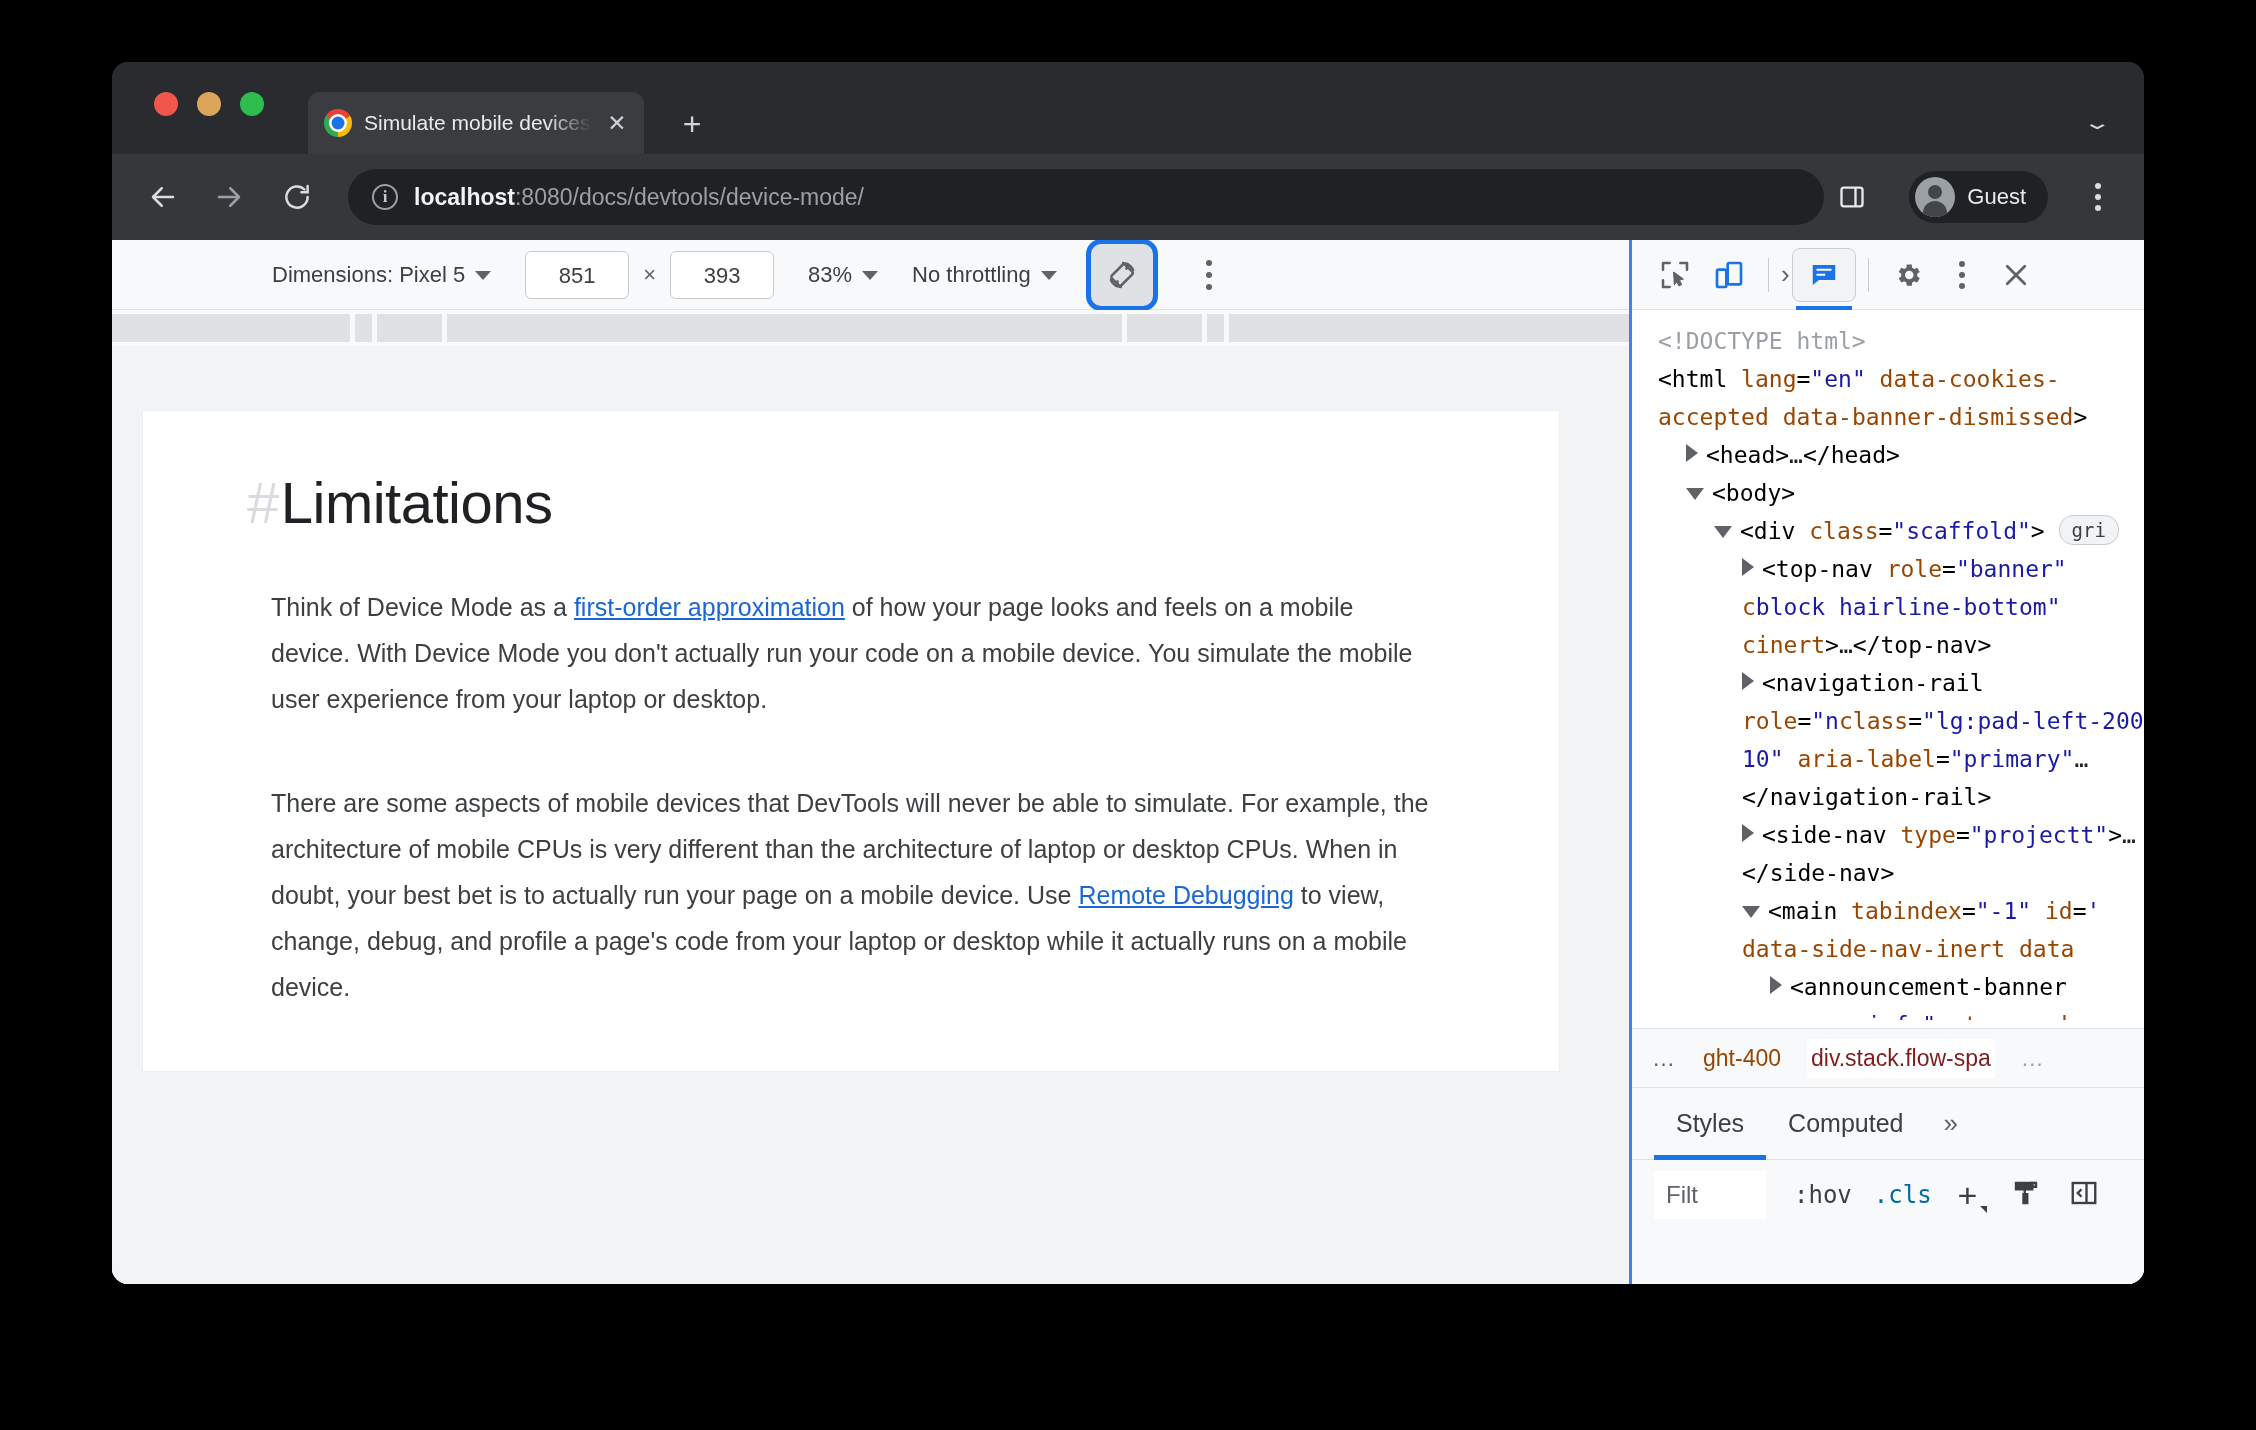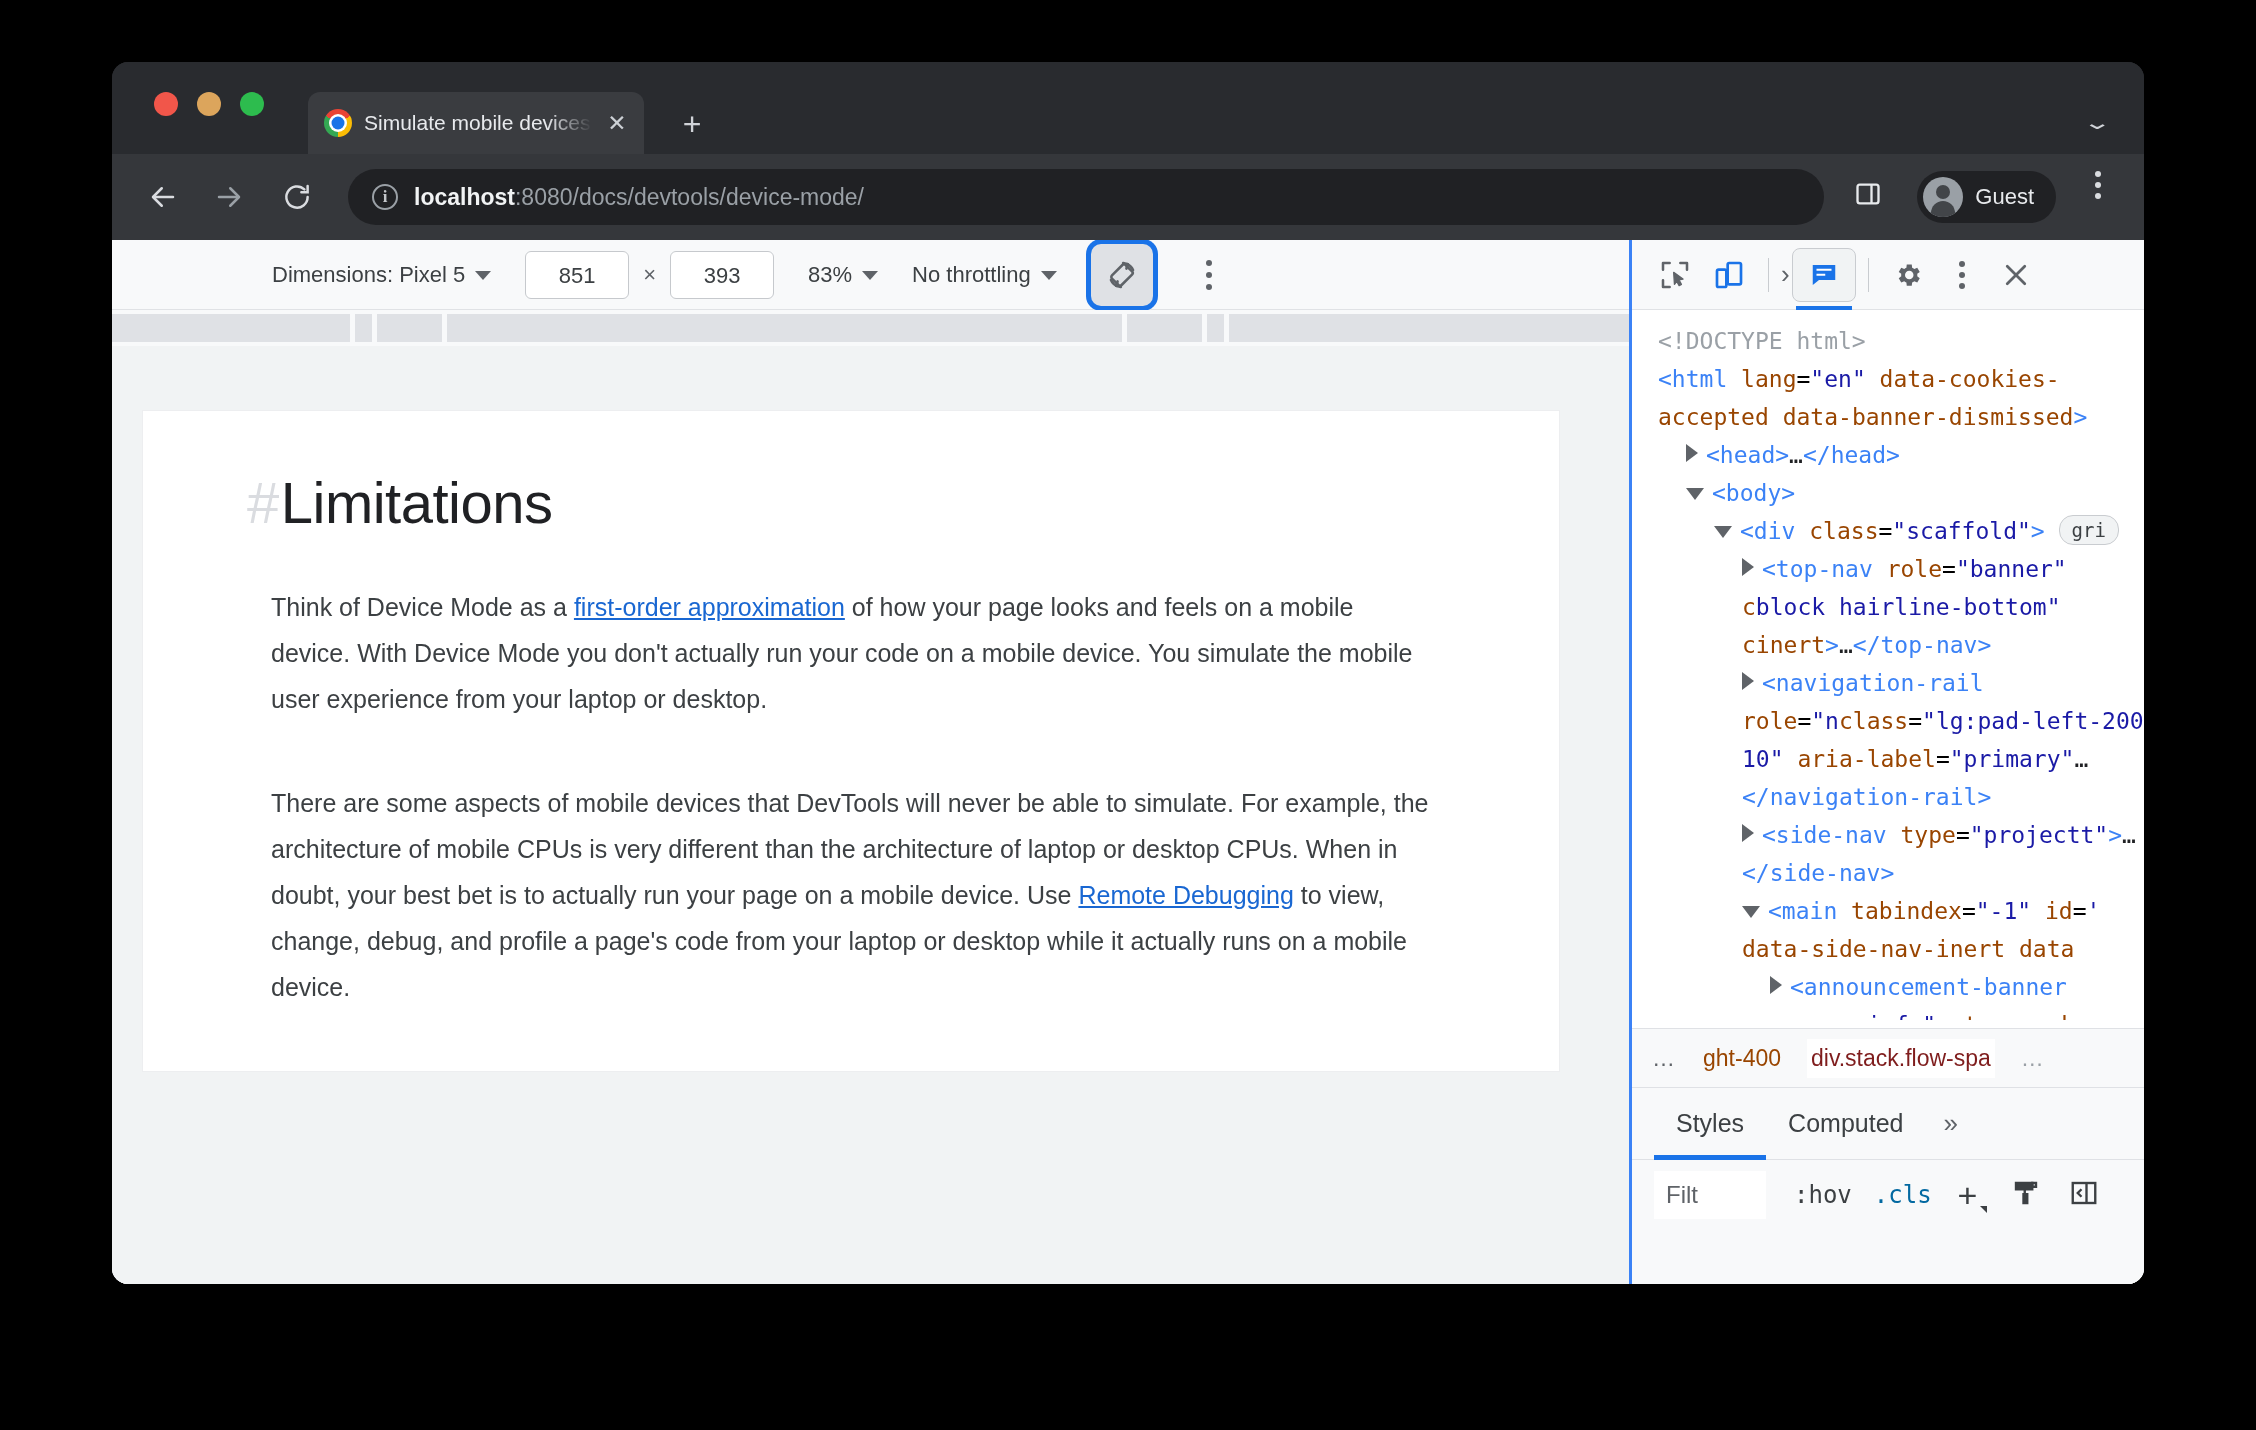--- a/index.html
+++ b/index.html
@@ -142,21 +142,21 @@
     border: 2px solid #9aa0a6;
     display: flex; align-items: center; justify-content: center;
     color: #c4c7cb; font-size: 17px; font-weight: bold;
     font-family: "Liberation Serif", serif;
     flex: none;
     box-sizing: border-box;
   }
   .url { font-size: 23px; color: #9aa0a6; white-space: nowrap; }
   .url b { color: #f1f3f4; font-weight: bold; }
 
-  .tb-right { margin-left: auto; display: flex; gap: 8px; padding-right: 24px; }
+  .tb-right { margin-left: auto; display: flex; align-items: center; gap: 16px; padding-right: 24px; }
   .sidepanel-icon {
     width: 46px; height: 46px; margin-right: 18px;
     display: flex; align-items: center; justify-content: center;
   }
   .profile-pill {
     height: 52px;
     background: #202124;
     border-radius: 26px;
     display: flex; align-items: center;
     gap: 12px;
@@ -353,21 +353,21 @@
     font-family: "DejaVu Sans Mono", monospace;
     font-size: 23px;
     line-height: 38px;
     padding: 12px 0 0 26px;
     box-sizing: border-box;
     white-space: nowrap;
   }
   .dom-line { white-space: nowrap; }
   .dom-wrap { white-space: normal; word-break: break-word; }
   .tok-doctype { color: #9aa0a6; }
-  .tok-tag { color: #3b82f6; }
+  .tok-tag { color: #000000; }
   .tok-attr { color: #994500; }
   .tok-val { color: #1a1aa6; }
   .tok-dots { color: #202124; }
   .arrow {
     display: inline-block;
     width: 0; height: 0;
     margin-right: 8px;
     vertical-align: 1px;
   }
   .arrow.closed {

